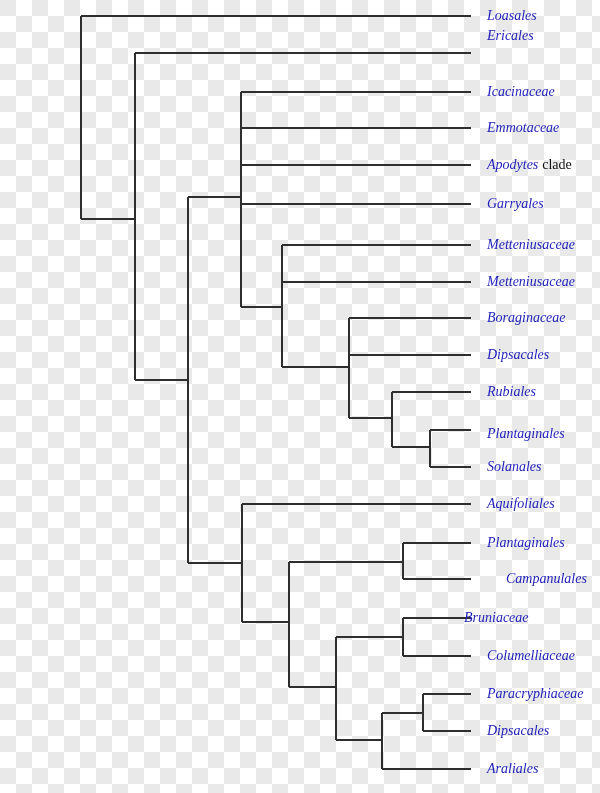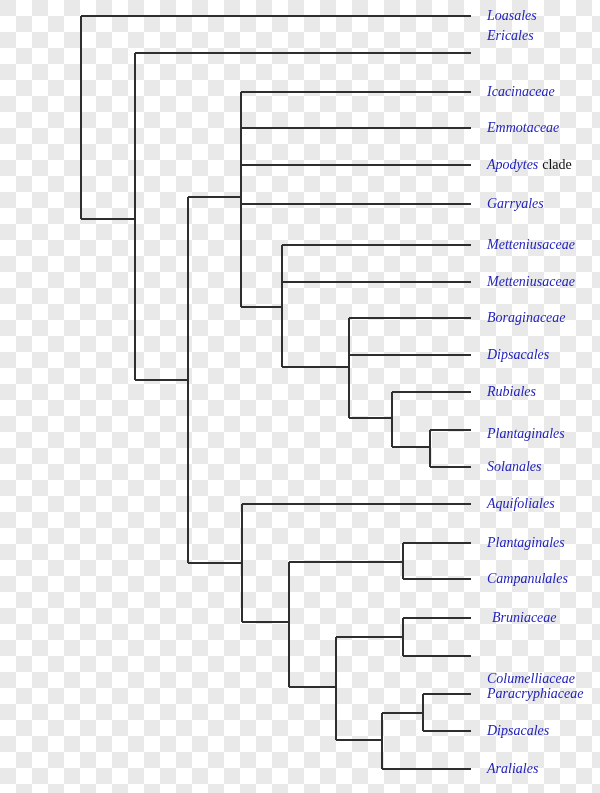--- a/index.html
+++ b/index.html
@@ -98,20 +98,20 @@
       <div class="taxon" style="left: 487px; top: 204px;"><span>Garryales</span></div>
       <div class="taxon" style="left: 487px; top: 245px;"><span>Metteniusaceae</span></div>
       <div class="taxon" style="left: 487px; top: 282px;"><span>Metteniusaceae</span></div>
       <div class="taxon" style="left: 487px; top: 318px;"><span>Boraginaceae</span></div>
       <div class="taxon" style="left: 487px; top: 355px;"><span>Dipsacales</span></div>
       <div class="taxon" style="left: 487px; top: 392px; font-style: italic;"><span>Rubiales</span></div>
       <div class="taxon" style="left: 487px; top: 434px;"><span>Plantaginales</span></div>
       <div class="taxon" style="left: 487px; top: 467px;"><span>Solanales</span></div>
       <div class="taxon" style="left: 487px; top: 504px;"><span>Aquifoliales</span></div>
       <div class="taxon" style="left: 487px; top: 543px;"><span>Plantaginales</span></div>
-      <div class="taxon" style="left: 487px; top: 579px;"><span>Campanulales</span></div>
-      <div class="taxon" style="left: 492px; top: 618px; text-align: right;"><span>Bruniaceae</span></div>
-      <div class="taxon" style="left: 487px; top: 656px; margin-top: 23px;"><span>Columelliaceae</span></div>
+      <div class="taxon" style="left: 506px; top: 579px;"><span>Campanulales</span></div>
+      <div class="taxon" style="left: 464px; top: 618px; text-align: right;"><span>Bruniaceae</span></div>
+      <div class="taxon" style="left: 487px; top: 656px;"><span>Columelliaceae</span></div>
       <div class="taxon" style="left: 487px; top: 694px;"><span>Paracryphiaceae</span></div>
       <div class="taxon" style="left: 487px; top: 731px;"><span>Dipsacales</span></div>
       <div class="taxon" style="left: 487px; top: 769px;"><span>Araliales</span></div>
     </div>
 </div>
 
 </body></html>

